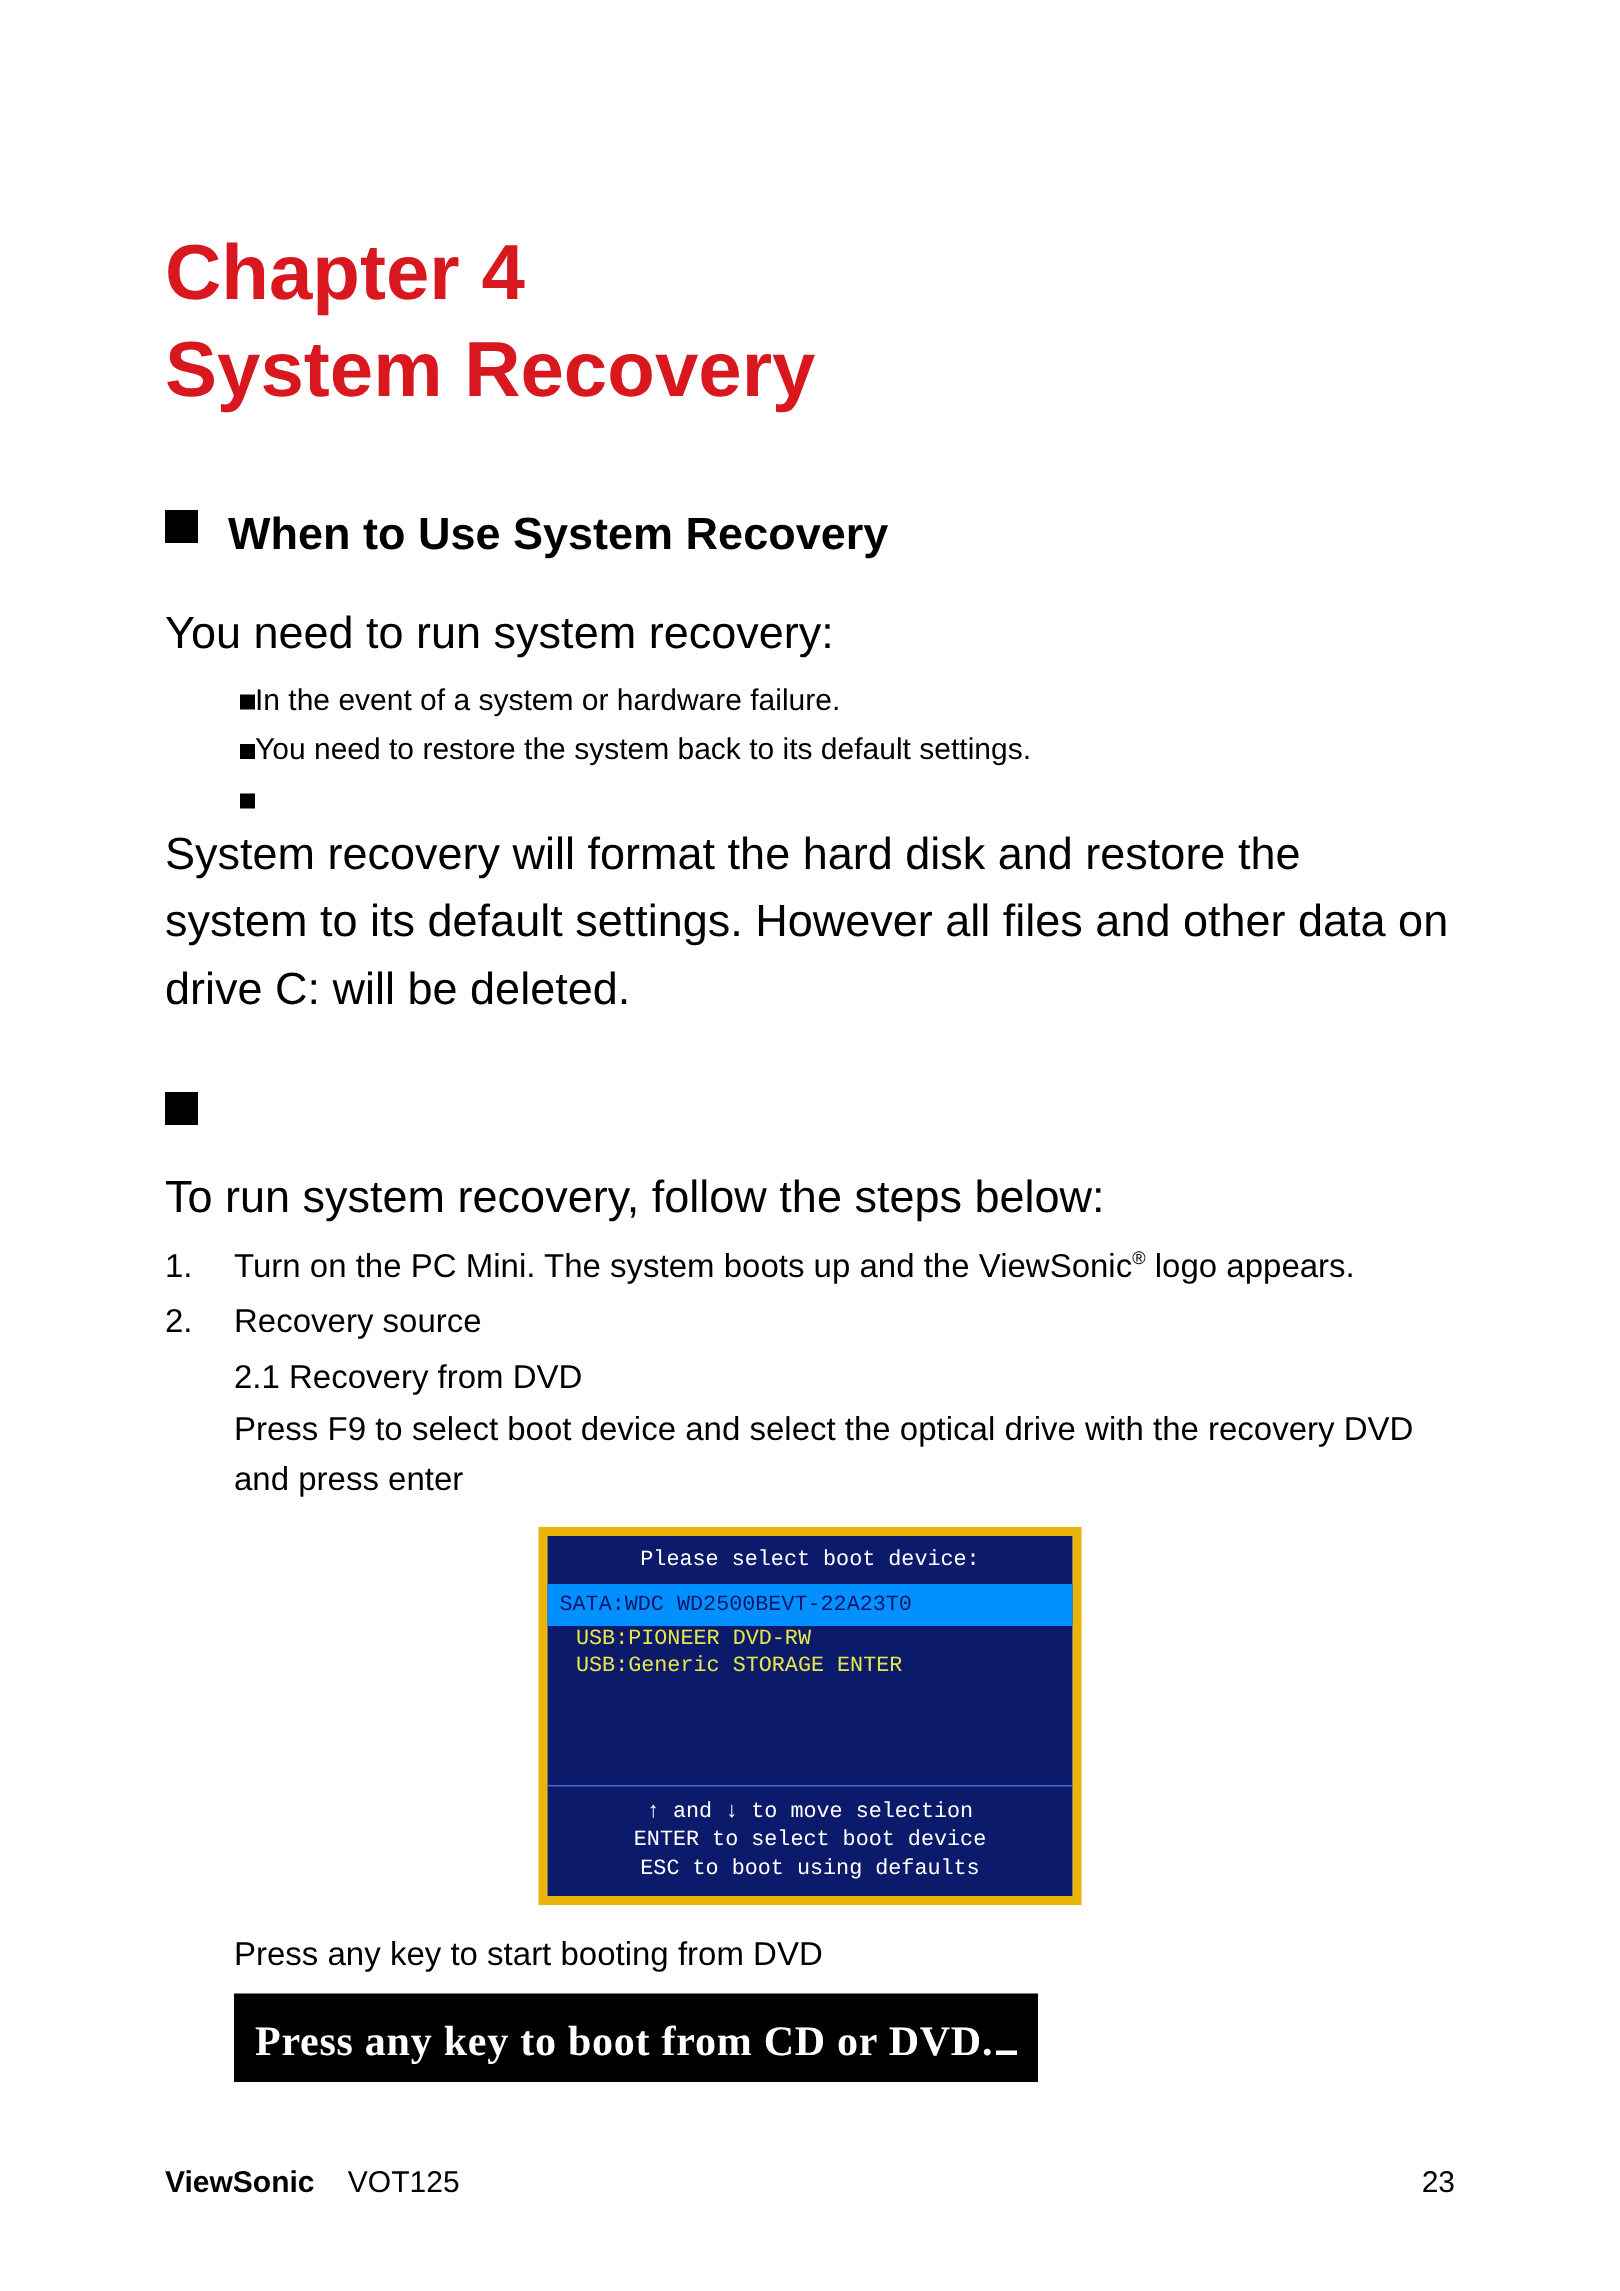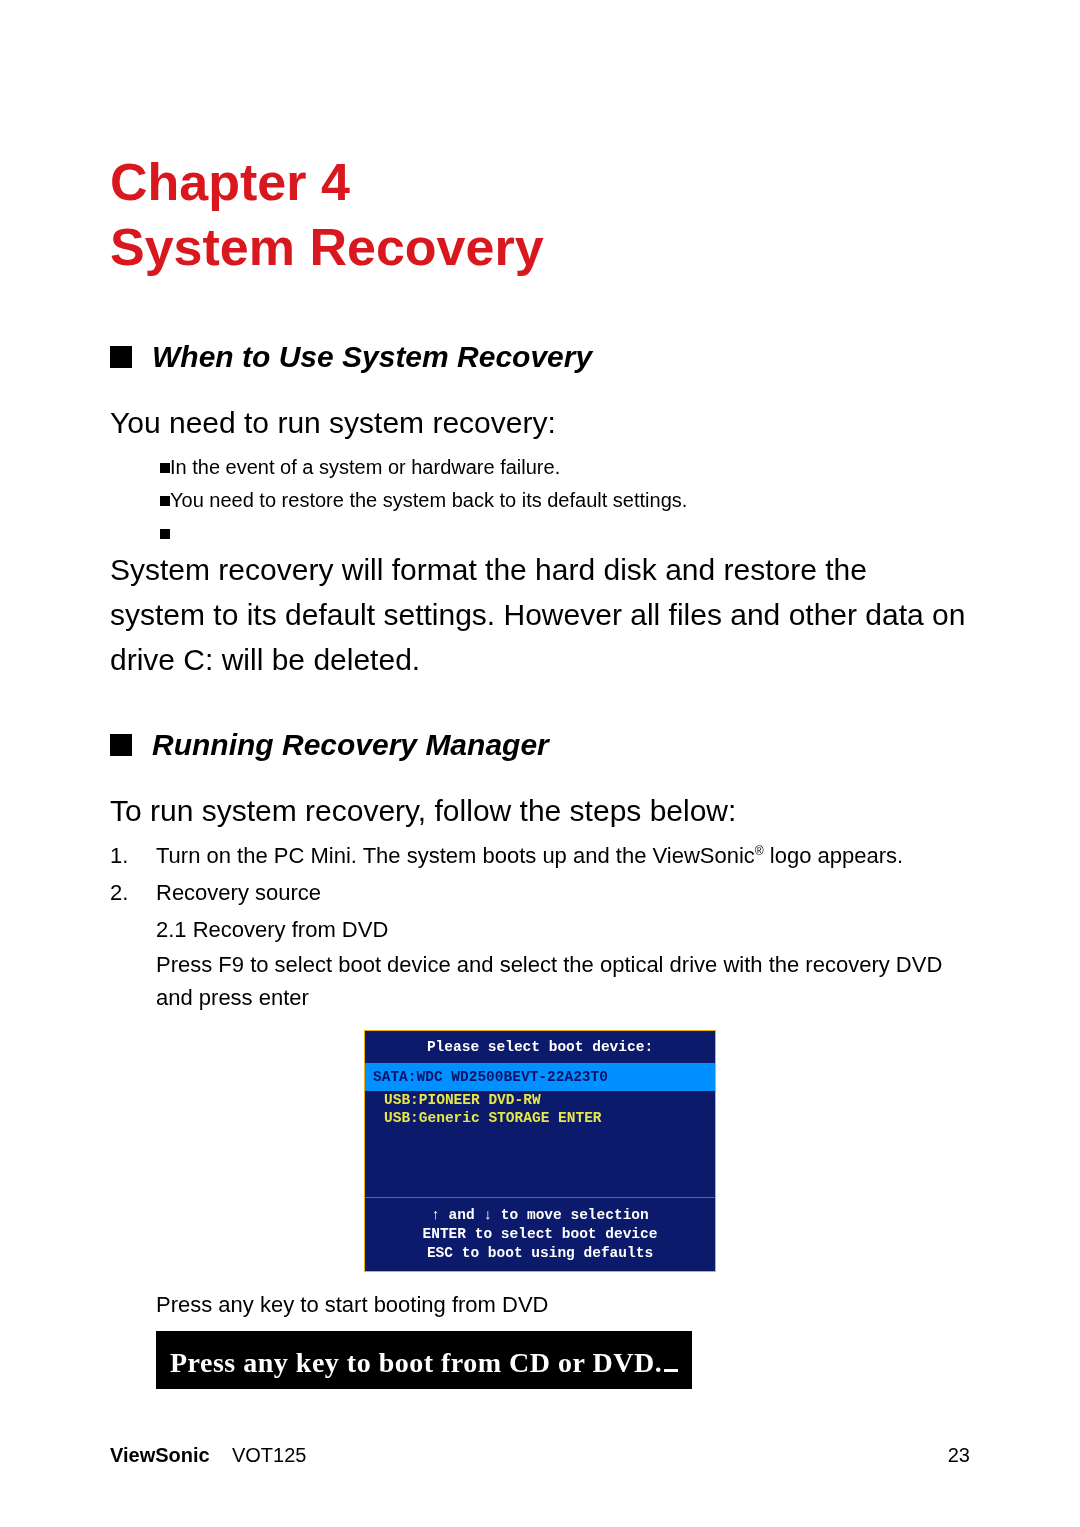--- a/index.html
+++ b/index.html
@@ -20,24 +20,23 @@
   }
   .chapter-title {
     color: #d8171f;
     font-size: 52px;
     font-weight: bold;
     line-height: 1.25;
     margin: 0 0 60px 0;
   }
   .section-row {
     display: flex;
-    align-items: center;
+    align-items: flex-start;
     gap: 20px;
     margin: 10px 0 26px 0;
-    font-style: italic;
   }
   .section-bullet {
     width: 22px;
     height: 22px;
     background: #000000;
     flex-shrink: 0;
   }
   .section-title {
     font-size: 30px;
     font-weight: bold;
@@ -83,23 +82,23 @@
     margin-bottom: 2px;
   }
   .sup {
     font-size: 0.55em;
     vertical-align: super;
   }
   .bios-shot {
     width: 350px;
     margin: 16px auto 16px auto;
     font-family: "Courier New", monospace;
-    font-weight: bold;
+    font-weight: normal;
     font-size: 14.5px;
-    border: 1px solid #eab308;
+    border: 6px solid #eab308;
   }
   .bios-title {
     background: #0b1a6a;
     color: #ffffff;
     text-align: center;
     padding: 8px 4px;
   }
   .bios-body {
     background: #0b1a6a;
     color: #e6e64a;
@@ -181,21 +180,20 @@
     </div>
     <div class="bullet-item">
       <div class="small-bullet"></div>
     </div>
   </div>
 
   <p class="body-text">System recovery will format the hard disk and restore the system to its default settings. However all files and other data on drive C: will be deleted.</p>
 
   <div class="section-row" style="margin-top:46px;">
     <div class="section-bullet"></div>
-    <div class="section-title">Running Recovery Manager</div>
   </div>
 
   <p class="body-text">To run system recovery, follow the steps below:</p>
 
   <div class="step-row">
     <div class="step-num">1.</div>
     <div>
       <span>Turn on the PC Mini. The system boots up and the ViewSonic</span><span class="sup">®</span><span> logo appears.</span>
     </div>
   </div>

